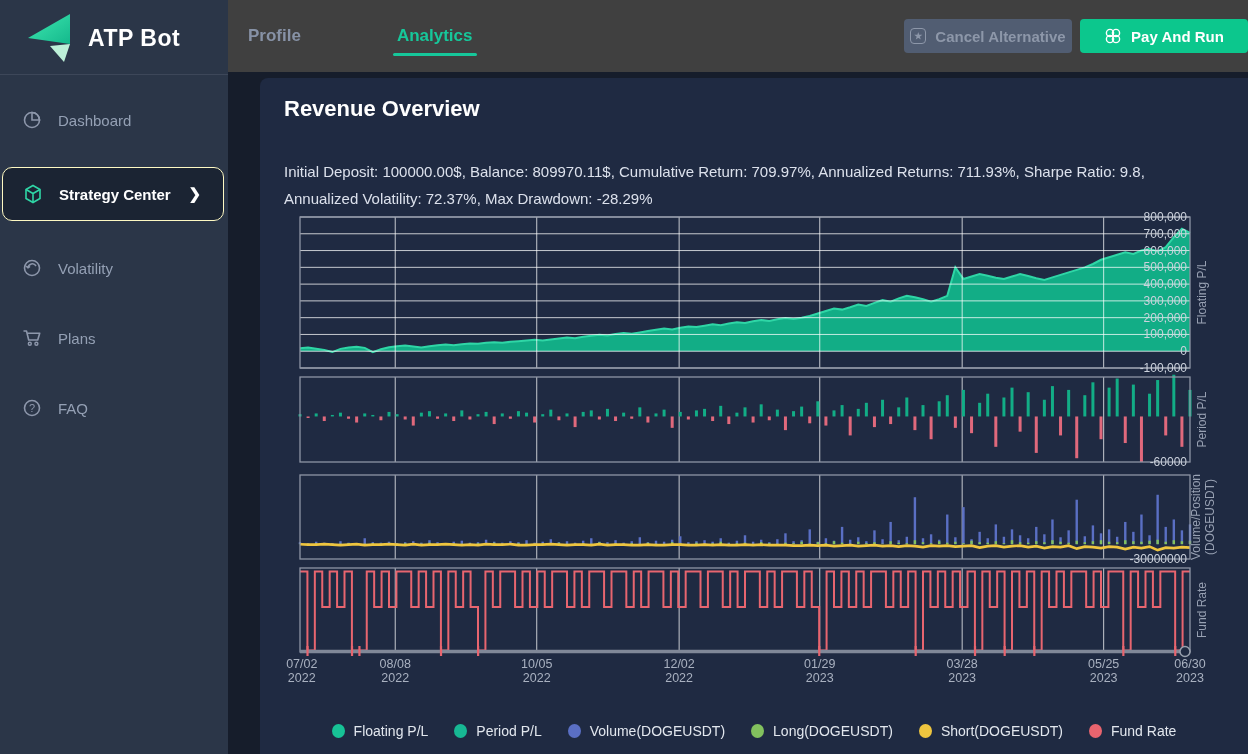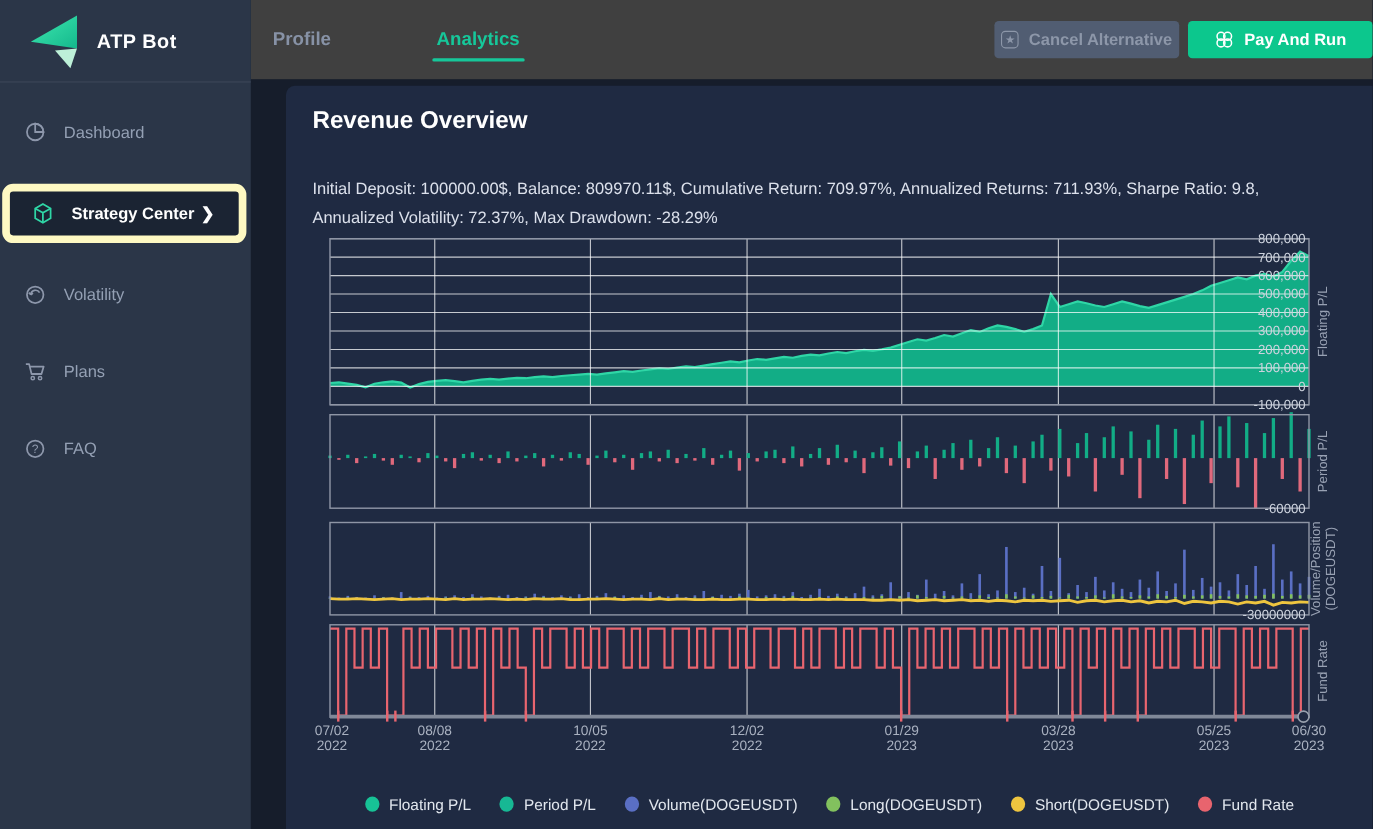--- a/index.html
+++ b/index.html
@@ -3,26 +3,26 @@
 <meta charset="utf-8">
 <style>
   * { margin:0; padding:0; box-sizing:border-box; }
   html,body { background:#10161f; }
   body { font-family:"Liberation Sans", sans-serif; }
   .app { position:relative; width:1248px; height:754px; overflow:hidden; background:#161e2c; }
 
   
   .sidebar { position:absolute; left:0; top:0; width:228px; height:754px; background:#2b3648; z-index:5; }
   .logo { display:flex; align-items:center; gap:14px; padding:12px 0 10px 26px; height:74px; }
-  .logo-text { color:#ffffff; font-size:18px; font-weight:bold; letter-spacing:.5px; }
+  .logo-text { color:#ffffff; font-size:23px; font-weight:bold; letter-spacing:.5px; }
   .sidebar-divider { height:1px; background:#3d4759; width:100%; }
   .nav { padding-top:22px; }
   .nav-item { position:relative; display:flex; align-items:center; gap:16px; height:46px; margin:0 4px 24px 2px; padding:0 20px; color:#94a0b4; font-size:15px; cursor:pointer; }
   .nav-item svg { flex:0 0 auto; }
-  .nav-item.selected { background:#1b2433; border:7px solid #fef9c3; border-radius:10px; color:#ffffff; height:54px; font-weight:bold; }
+  .nav-item.selected { background:#1b2433; border:1px solid #fef9c3; border-radius:10px; color:#ffffff; height:54px; font-weight:bold; }
   .nav-chevron { position:absolute; right:22px; color:#ffffff; font-size:15px; font-weight:bold; }
 
   
   .topbar { position:absolute; left:228px; top:0; width:1020px; height:72px; background:#404040; z-index:4; }
   .tabs { position:absolute; left:16px; top:0; height:72px; display:flex; align-items:center; gap:76px; }
   .tab { font-size:17px; font-weight:bold; color:#8792a6; cursor:pointer; position:relative; padding:18px 4px; }
   .tab.active { color:#16c79a;margin-left:12px; }
   .tab.active::after { content:""; position:absolute; left:0; right:0; bottom:8px; height:3px; background:#16c79a; border-radius:2px; }
   .topbar-buttons { position:absolute; right:0; top:19px; display:flex; gap:8px; }
   .btn { height:34px; border:none; border-radius:4px; font-family:"Liberation Sans",sans-serif; font-size:15px; font-weight:bold; display:flex; align-items:center; justify-content:center; gap:9px; cursor:pointer; }

